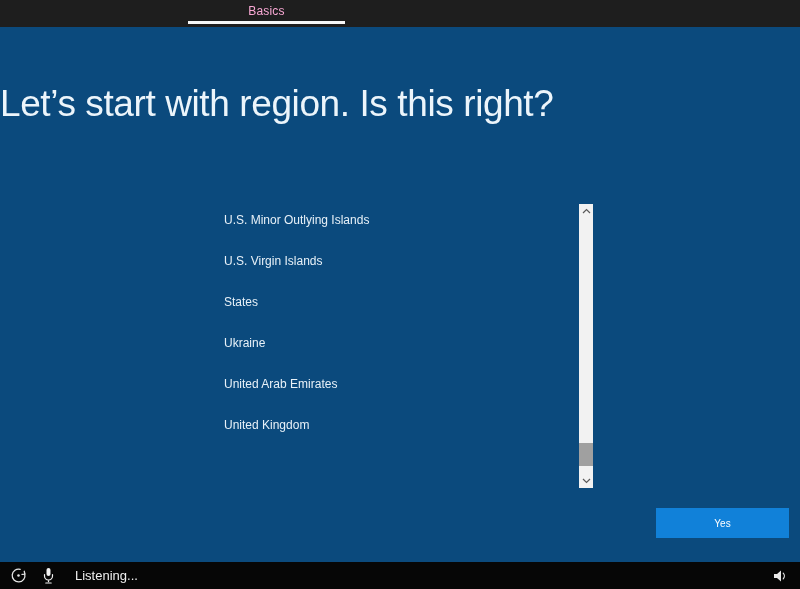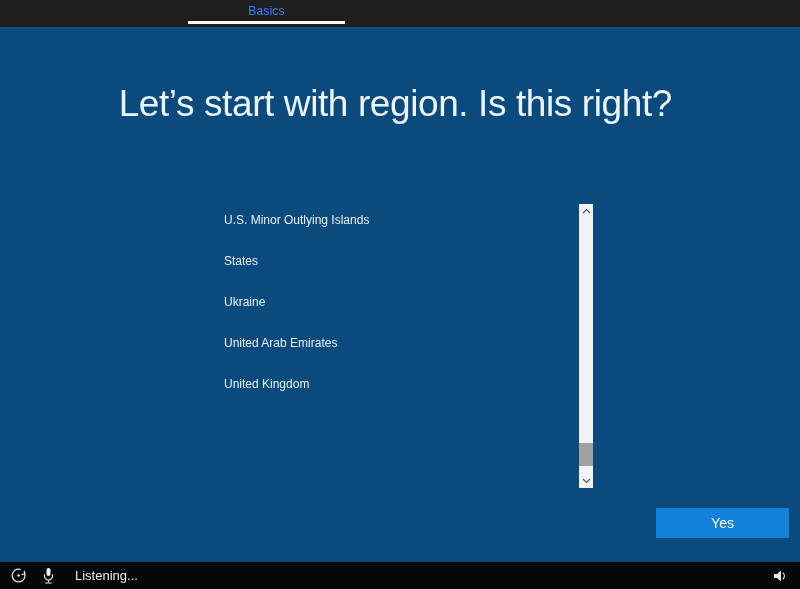--- a/index.html
+++ b/index.html
@@ -8,44 +8,44 @@
     --track:#f2f2f2; --thumb:#a0a0a0;
   }
   *{margin:0;padding:0;box-sizing:border-box;}
   html,body{width:800px;height:589px;overflow:hidden;}
   body{font-family:"Liberation Sans","DejaVu Sans",sans-serif;background:#000;}
   .screen{position:relative;width:800px;height:589px;overflow:hidden;background:var(--bg);}
 
   
   .topbar{position:absolute;left:0;top:0;width:800px;height:27px;background:var(--topbar);}
   .tab{position:absolute;left:188px;top:0;width:157px;height:27px;text-align:center;}
-  .tab-label{display:block;margin-top:4px;font-size:12px;color:#3b82f6;letter-spacing:.2px;}
+  .tab-label{display:block;margin-top:4px;font-size:12px;color:#f9a8d4;letter-spacing:.2px;}
   .tab-underline{position:absolute;left:0;top:21px;width:157px;height:3px;background:#f7f7f7;}
 
   
-  .title{position:absolute;left:0;top:83px;width:672px;text-align:right;
-         font-size:37px;font-weight:300;color:var(--title);letter-spacing:-0.4px;padding-left:40px;}
+  .title{position:absolute;left:0;top:83px;width:672px;text-align:left;
+         font-size:37px;font-weight:300;color:var(--title);letter-spacing:-0.4px;}
 
   
   .listbox{position:absolute;left:211px;top:199px;width:382px;height:291px;}
   .rows{position:relative;width:100%;}
   .list-item{height:41px;display:flex;align-items:center;padding-left:13px;
              font-size:12px;color:#e8f1f8;cursor:default;}
   .list-item.selected{height:44px;background:var(--sel);border:1px dotted #bcd9f1;color:#fff;}
 
   
   .scrollbar{position:absolute;right:0;top:5px;width:14px;height:284px;background:var(--track);}
   .sb-btn{position:absolute;left:0;width:14px;height:14px;display:flex;align-items:center;justify-content:center;}
   .sb-btn.up{top:0;}
   .sb-btn.down{bottom:0;}
   .sb-thumb{position:absolute;left:0;top:239px;width:14px;height:23px;background:var(--thumb);}
 
   
   .yes-btn{position:absolute;left:656px;top:508px;width:133px;height:30px;
-           background:var(--btn);border:none;color:#fff;font-size:14px;
+           background:var(--btn);border:none;color:#fff;font-size:10px;
            font-family:"Liberation Sans","DejaVu Sans",sans-serif;cursor:pointer;}
 
   
   .footer{position:absolute;left:0;bottom:0;width:800px;height:27px;background:var(--footer);
           display:flex;align-items:center;padding:0 10px;justify-content:center;}
   .icon{display:inline-flex;align-items:center;justify-content:center;}
   .icon.ease{margin-left:0;}
   .icon.mic{margin-left:15px;}
   .listening{margin-left:20px;font-size:13px;color:#efefef;}
   .icon.vol{margin-left:auto;margin-right:2px;}
@@ -61,20 +61,23 @@
       <div class="tab-underline"></div>
     </div>
   </header>
 
   <h1 class="title">Let’s start with region. Is this right?</h1>
 
   <div class="listbox">
     <div class="rows">
         <div class="list-item">
           <span>U.S. Minor Outlying Islands</span>
+        </div>
+        <div class="list-item">
+          <span>U.S. Virgin Islands</span>
         </div>
         <div class="list-item">
           <span>States</span>
         </div>
         <div class="list-item">
           <span>Ukraine</span>
         </div>
         <div class="list-item">
           <span>United Arab Emirates</span>
         </div>

